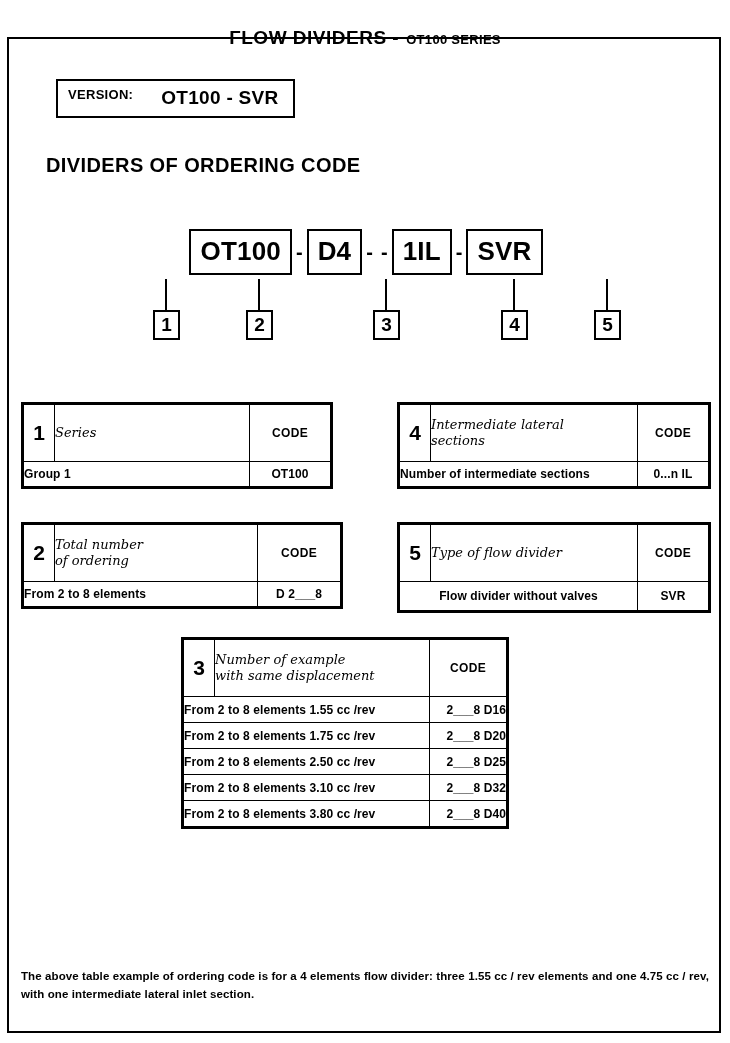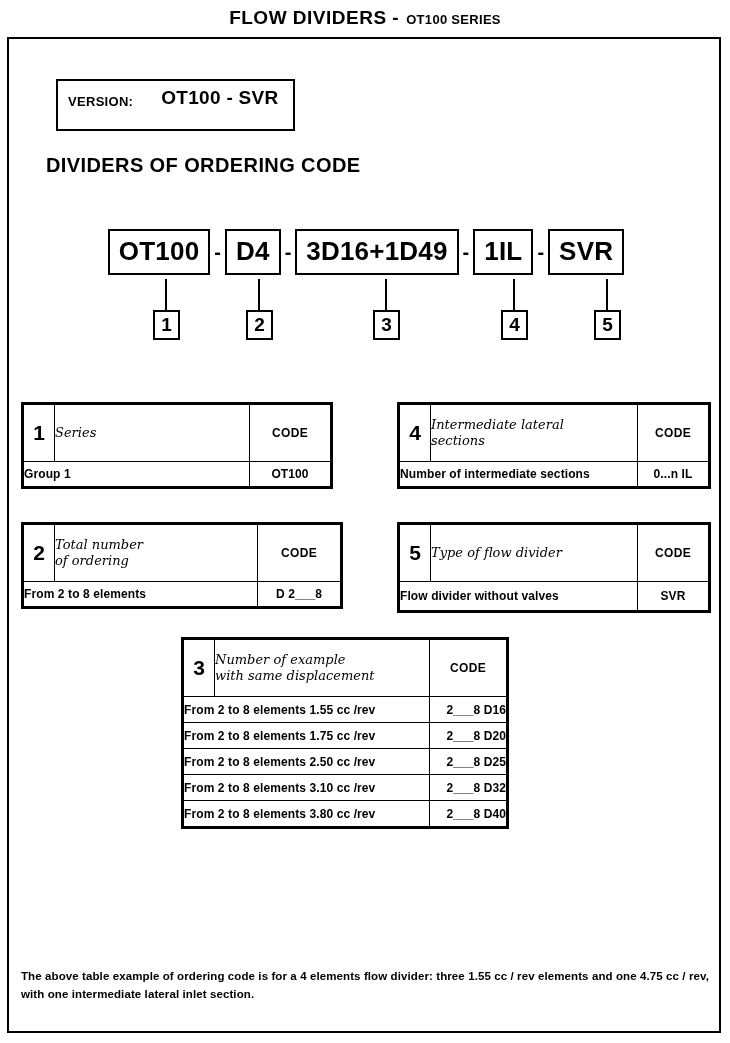--- a/index.html
+++ b/index.html
@@ -12,21 +12,21 @@
     height: 1043px;
     font-family: "Liberation Sans", sans-serif;
     color: #000000;
     position: relative;
     overflow: hidden;
   }
 
   
   .page-title {
     text-align: center;
-    padding-top: 7px;
+    padding-top: 27px;
     font-weight: bold;
     letter-spacing: 0.3px;
   }
   .page-title .main {
     font-size: 19px;
     letter-spacing: 0.5px;
   }
   .page-title .sub {
     font-size: 13px;
     letter-spacing: 0.3px;
@@ -43,23 +43,23 @@
     border: 2px solid #000;
     box-sizing: border-box;
   }
 
   
   .version-box {
     position: absolute;
     left: 47px;
     top: 40px;
     border: 2px solid #000;
-    padding: 6px 14px 20px 10px;
+    padding: 6px 14px 7px 10px;
     display: flex;
-    align-items: flex-end;
+    align-items: flex-start;
     box-sizing: border-box;
   }
   .version-label {
     font-size: 13px;
     font-weight: bold;
     letter-spacing: 0.3px;
   }
   .version-value {
     font-size: 19px;
     font-weight: bold;
@@ -201,21 +201,21 @@
   #tbl2 .c1 { width: 30px; }
   #tbl2 .c3 { width: 82px; }
   #tbl2 .hdr-row td { height: 56px; }
   #tbl2 .body-row td { height: 24px; }
 
   
   #tbl5 { left: 388px; top: 483px; width: 314px; }
   #tbl5 .c1 { width: 30px; }
   #tbl5 .c3 { width: 70px; }
   #tbl5 .hdr-row td { height: 56px; }
-  #tbl5 .body-row td { height: 28px; }
+  #tbl5 .body-row td { height: 28px; text-align: center; }
 
   
   #tbl3 { left: 172px; top: 598px; width: 328px; }
   #tbl3 .c1 { width: 30px; }
   #tbl3 .c3 { width: 76px; }
   #tbl3 .hdr-row td { height: 56px; }
   #tbl3 .body-row td { height: 25px; }
 
   
   .footnote {
@@ -243,21 +243,20 @@
     <span class="version-value">OT100 - SVR</span>
   </div>
 
   <div class="example-heading">DIVIDERS OF ORDERING CODE</div>
 
   <div class="code-row">
     <div class="code-box">OT100</div>
     <div class="code-dash">-</div>
     <div class="code-box">D4</div>
     <div class="code-dash">-</div>
-    <div class="code-box">3D16+1D49</div>
     <div class="code-dash">-</div>
     <div class="code-box">1IL</div>
     <div class="code-dash">-</div>
     <div class="code-box">SVR</div>
   </div>
 
   <svg class="connectors" viewBox="0 0 714 996" width="714" height="996">
     <line x1="157" y1="240" x2="157" y2="272" stroke="#000" stroke-width="2"></line>
     <line x1="250" y1="240" x2="250" y2="272" stroke="#000" stroke-width="2"></line>
     <line x1="377" y1="240" x2="377" y2="272" stroke="#000" stroke-width="2"></line>

